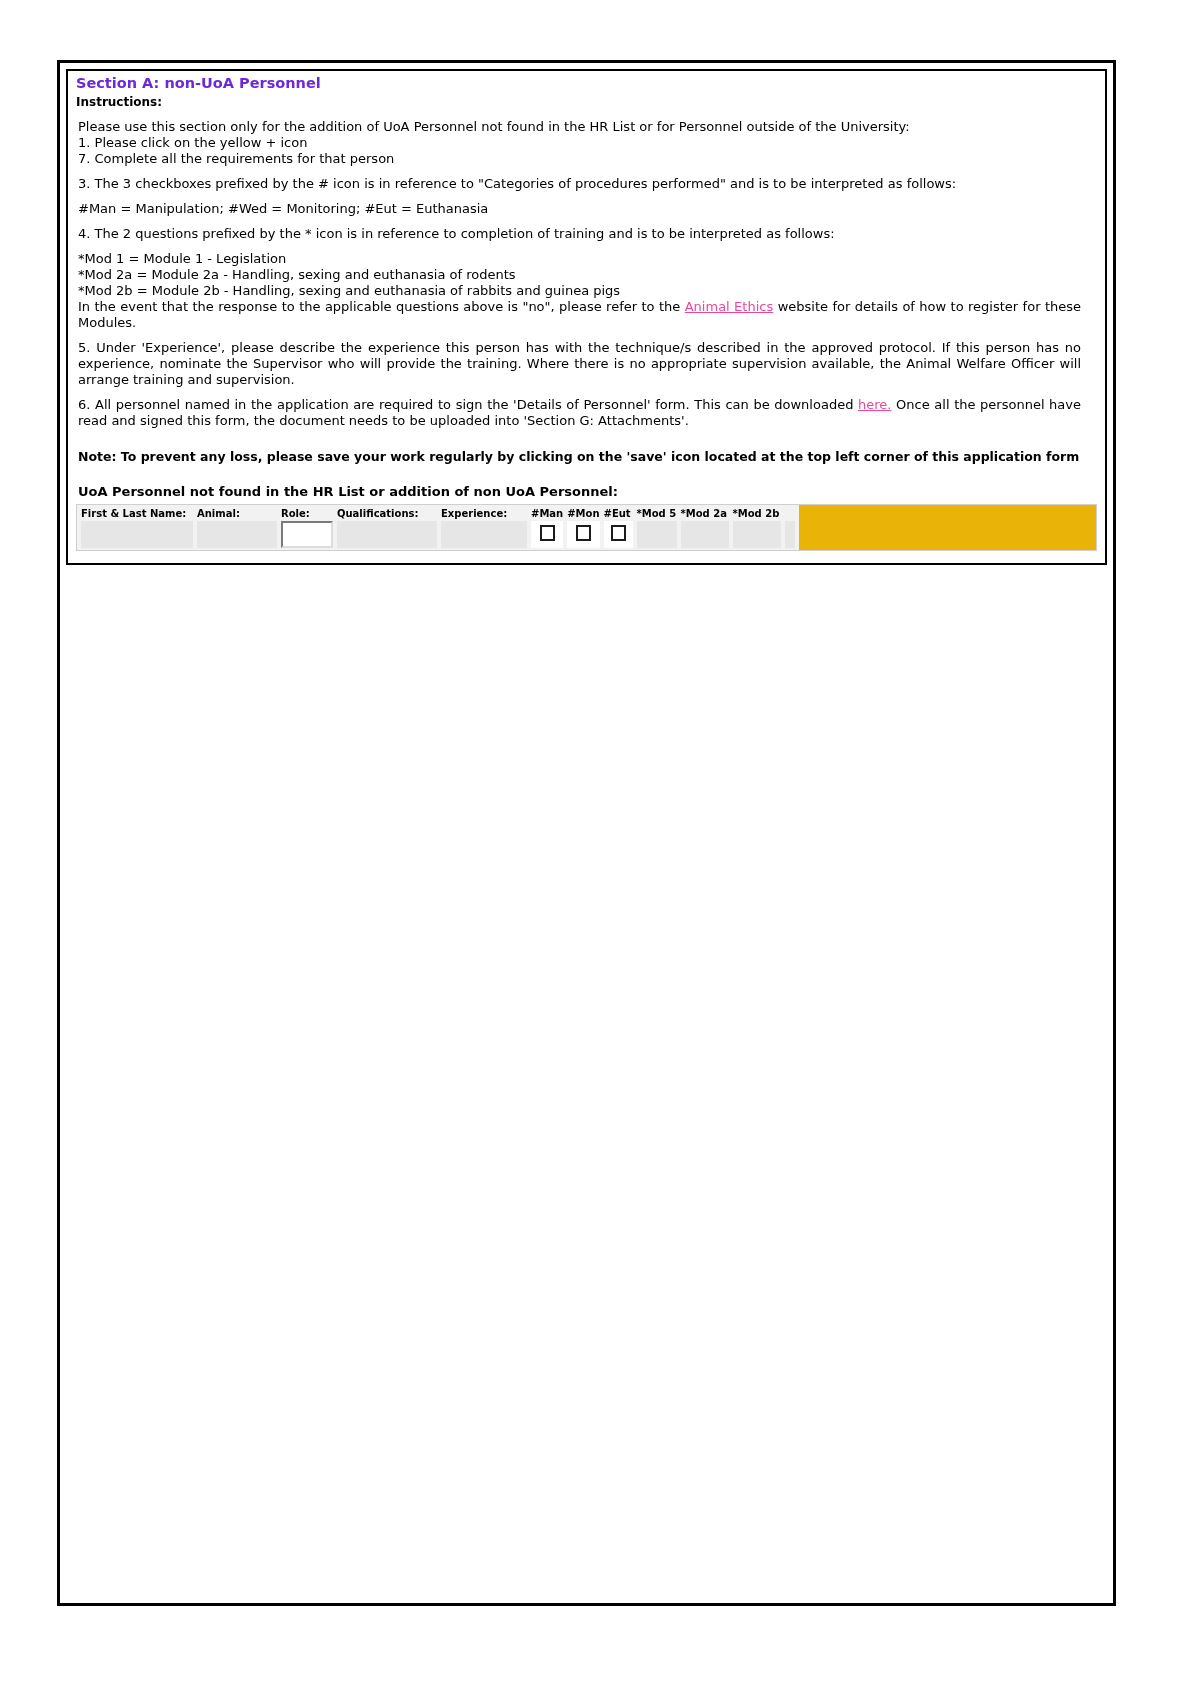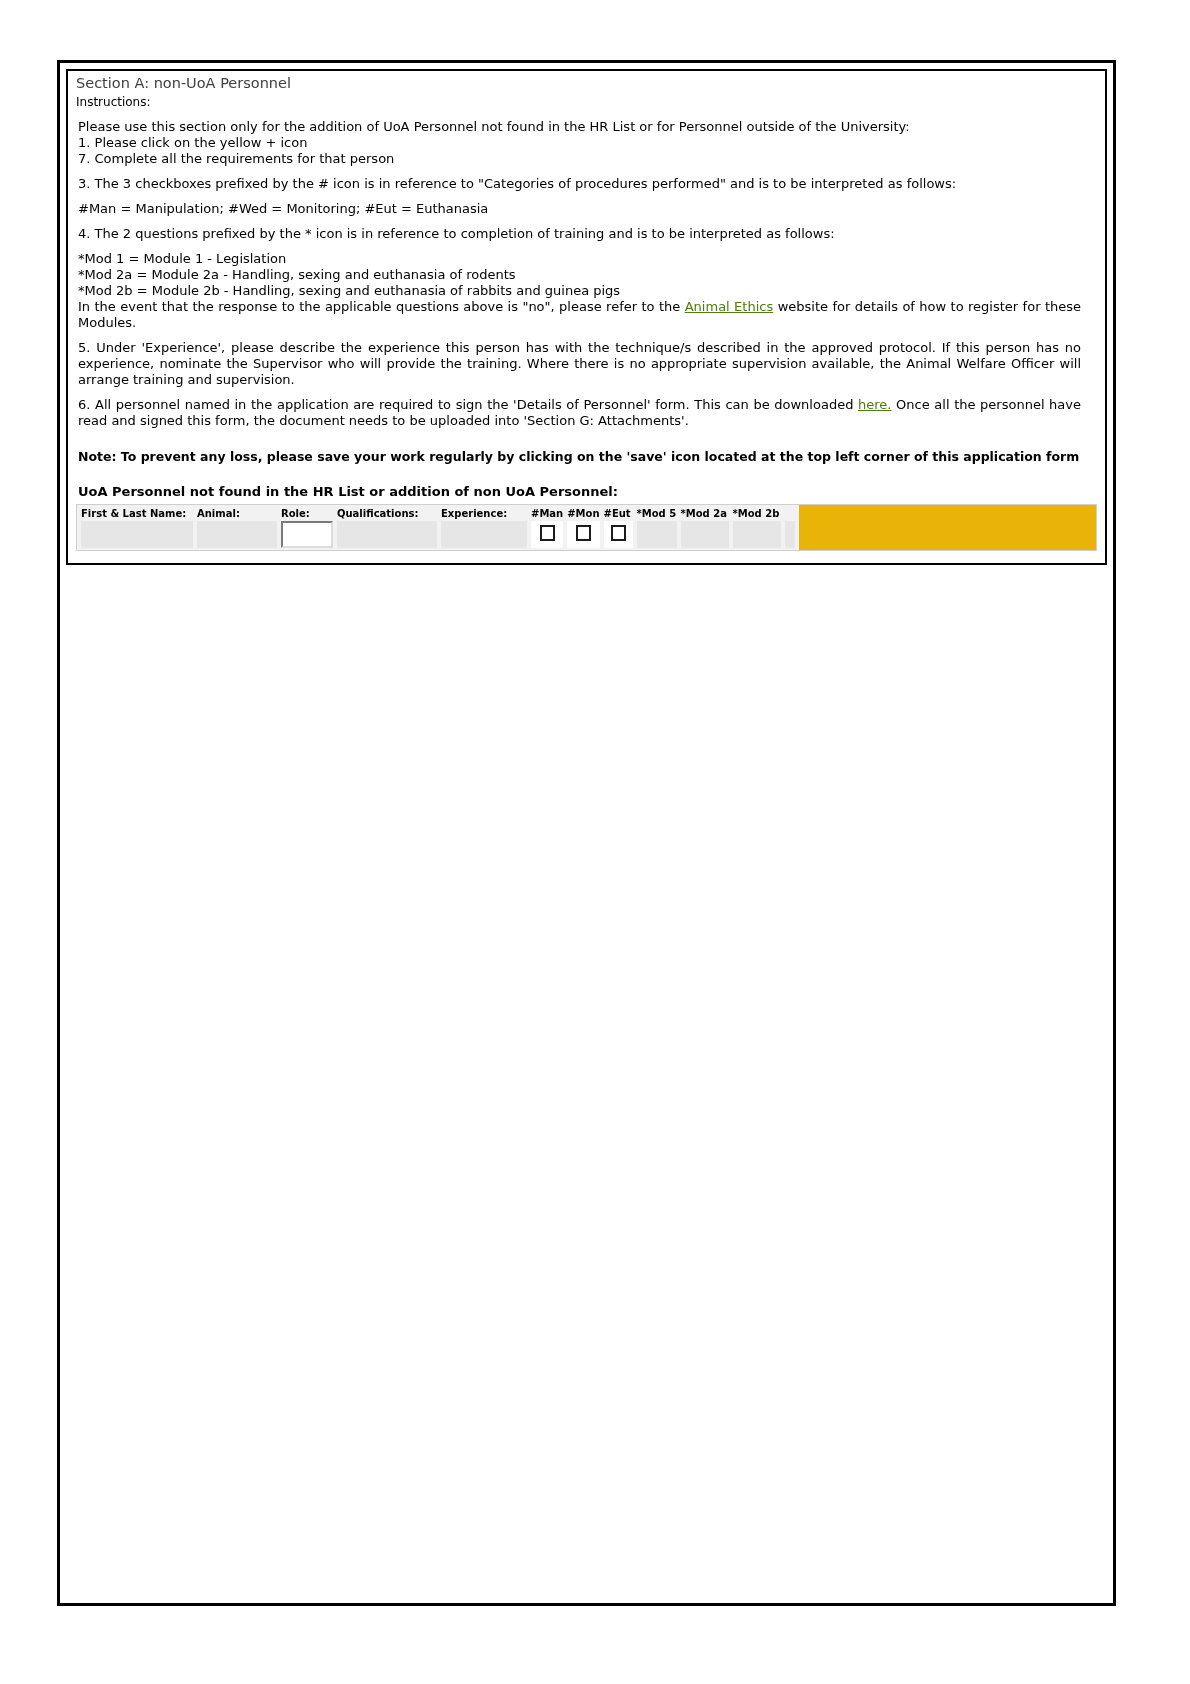--- a/index.html
+++ b/index.html
@@ -12,30 +12,30 @@
     position:absolute; left:57px; top:60px;
     width:1059px; height:1546px;
     border:3px solid #000; background:#fff;
     box-sizing:border-box;
   }
   .panel {
     margin:6px; border:2px solid #000;
     padding:3px 8px 12px 8px; background:#fff;
   }
   .title {
-    color:#404040; font-weight:normal; font-size:14.5px; line-height:18px;
+    color:#6d28d9; font-weight:bold; font-size:14.5px; line-height:18px;
   }
   .instructions-label {
-    font-weight:normal; font-size:12px; margin-top:3px; line-height:15px;
+    font-weight:bold; font-size:12px; margin-top:3px; line-height:15px;
   }
   .para {
     font-size:13px; line-height:16px; text-align:justify;
     margin:9px 16px 0 2px;
   }
-  .link { color:#4d7c0f; text-decoration:underline; cursor:pointer; }
+  .link { color:#ec4899; text-decoration:underline; cursor:pointer; }
   .note {
     font-weight:bold; font-size:12.5px; line-height:16px;
     margin:20px 0 0 2px;
   }
   .caption {
     font-weight:bold; font-size:13px; line-height:16px;
     margin:19px 0 0 2px;
   }
   .strip {
     margin-top:4px; border:1px solid #cfcfcf; background:#eab308;

